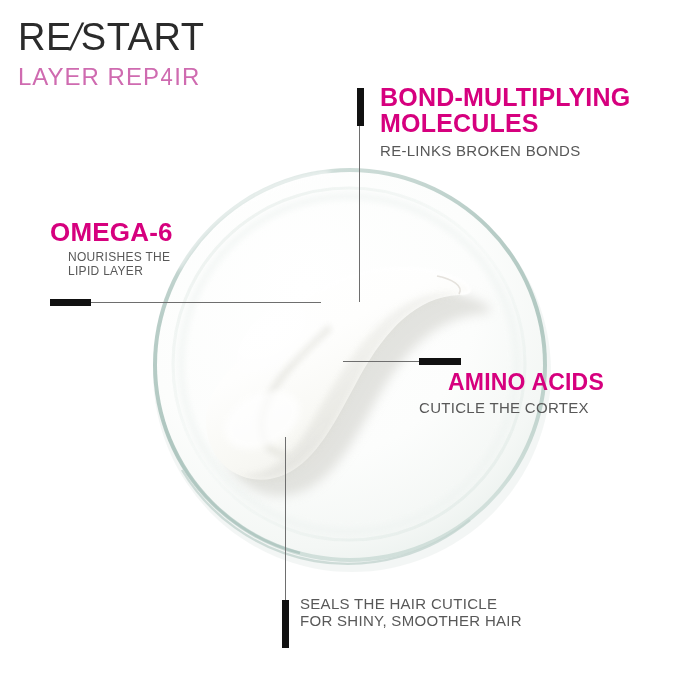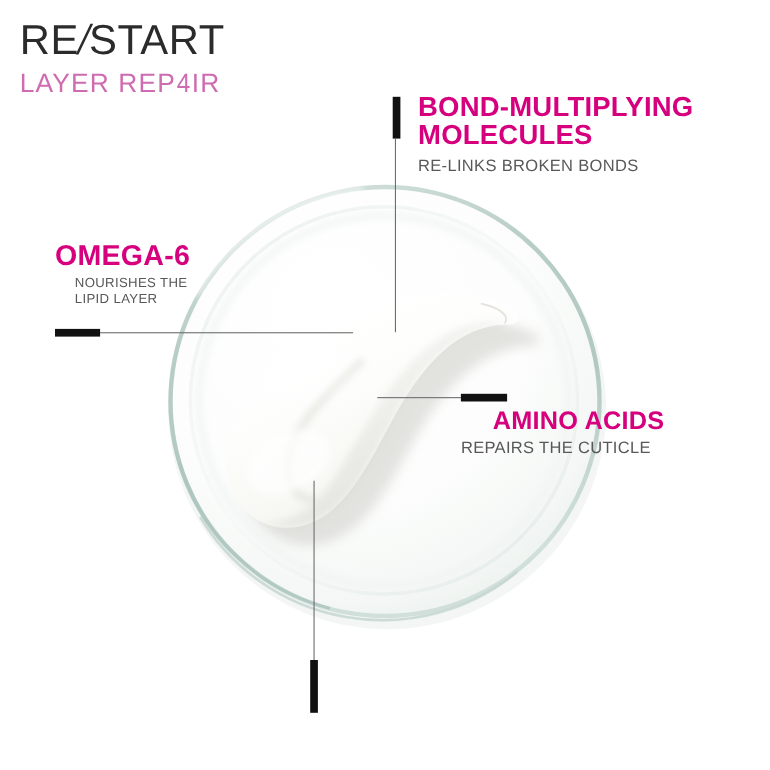--- a/index.html
+++ b/index.html
@@ -279,19 +279,21 @@
   </div>
 
   <div id="callout-omega">
     <p class="callout-title">OMEGA-6</p>
     <p class="callout-sub">NOURISHES THE
 LIPID LAYER</p>
   </div>
 
   <div id="callout-amino">
     <p class="callout-title">AMINO ACIDS</p>
-    <p class="callout-sub">REPAIRS THE CUTICLE</p>
+    <p class="callout-sub">CUTICLE THE CORTEX</p>
   </div>
 
   <div id="callout-aha">
+    <p class="callout-sub">SEALS THE HAIR CUTICLE
+FOR SHINY, SMOOTHER HAIR</p>
   </div>
 
 </div>
 
 </body></html>

